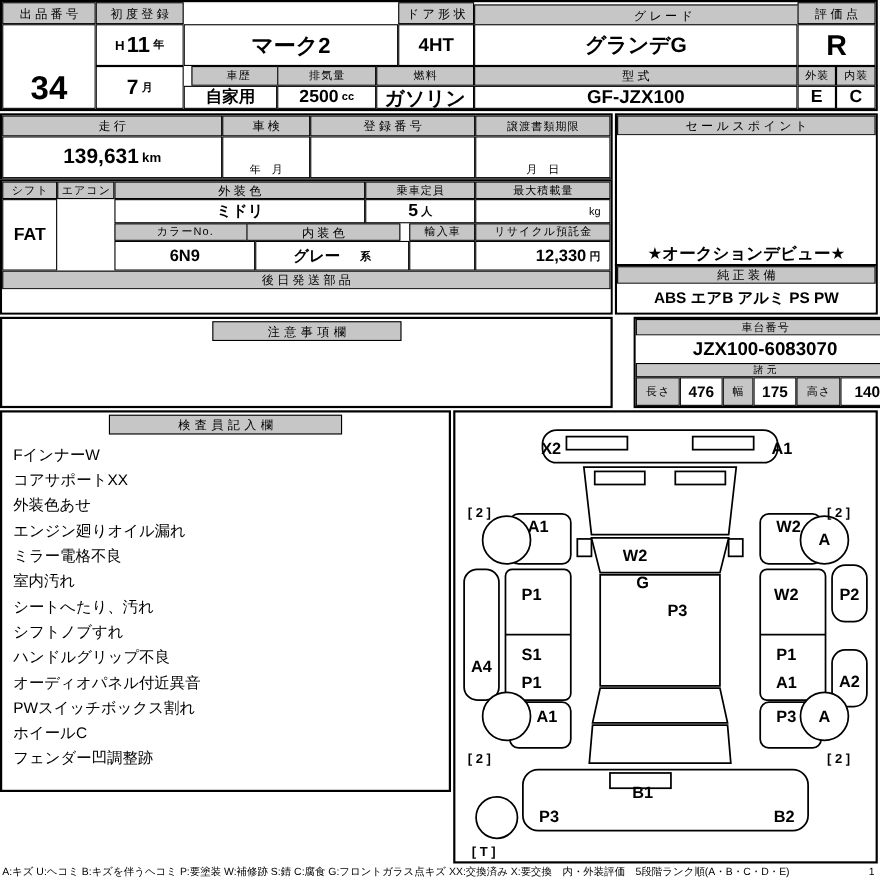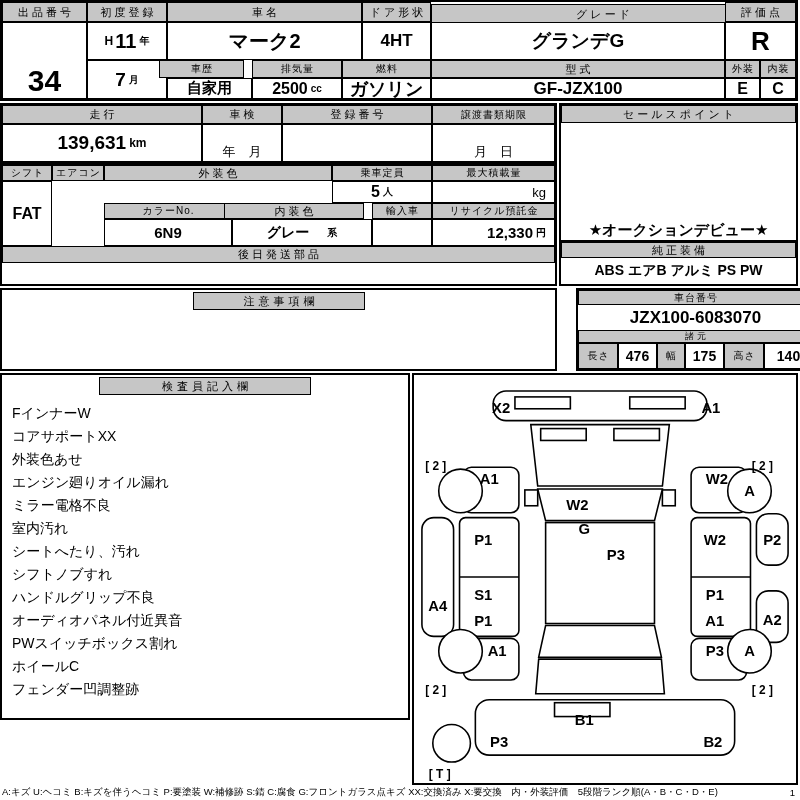--- a/index.html
+++ b/index.html
@@ -6,40 +6,39 @@
   html,body{width:800px;height:800px;overflow:hidden}
   body{font-family:"Liberation Sans","DejaVu Sans",sans-serif;background:#fff;color:#000}
   .sheet{position:relative;width:800px;height:800px;background:#fff}
   .box{position:absolute;border:2px solid #000;background:#fff}
   .cell{position:absolute;display:flex;align-items:center;justify-content:center;border:1px solid #000;white-space:nowrap;overflow:hidden;background:#fff}
   .nob{border:none}
   .hdr{background:#c6c6c6;font-size:11px;letter-spacing:3px;text-indent:3px}
   .hdr.smh{font-size:10px;letter-spacing:1px;text-indent:1px}
   .chip{position:absolute;display:flex;align-items:center;justify-content:center;background:#c6c6c6;border:1px solid #000;font-size:11px;letter-spacing:4px;text-indent:4px;white-space:nowrap}
   .val{font-weight:bold}
-  .plain{font-weight:normal;font-size:13px}
+  .plain{font-weight:normal;font-size:10px}
   .unit{font-size:10px;font-weight:bold;margin-left:3px}
   .f30{font-size:30px}.f26{font-size:26px}.f20{font-size:20px}.f19{font-size:19px}
   .f17{font-size:17px}.f16{font-size:16px}.f15{font-size:15px}.f14{font-size:14px}
   .f13{font-size:18px}.f12{font-size:12px}
   .top-align{align-items:flex-end;padding-top:3px}
   .right-align{justify-content:flex-end;padding-right:8px}
   .insp-item{font-size:14px;line-height:23px;font-weight:normal;white-space:nowrap}
   .legend{position:absolute;left:2px;top:786px;width:796px;height:13px;display:flex;justify-content:space-between;align-items:center;font-size:9.5px;padding-right:3px}
   svg text{font-family:"Liberation Sans","DejaVu Sans",sans-serif}
 </style>
 </head>
 <body>
 
 <div class="sheet">
 
   <div class="box" style="left:0;top:0;width:798px;height:101px">
     <div class="cell hdr" style="left:0;top:0;width:85px;height:20px">出品番号</div>
     <div class="cell hdr" style="left:85px;top:0;width:80px;height:20px">初度登録</div>
-    <div class="cell hdr" style="left:165px;top:0;width:195px;height:20px">車名</div>
     <div class="cell hdr" style="left:360px;top:0;width:69px;height:20px">ドア形状</div>
     <div class="cell hdr" style="left:429px;top:2px;width:344px;height:20px">グレード</div>
     <div class="cell hdr" style="left:723px;top:0;width:71px;height:20px">評価点</div>
 
     <div class="cell val f30 top-align" style="left:0;top:20px;width:85px;height:77px">
         <span>34</span>
       </div>
     <div class="cell val" style="left:85px;top:20px;width:80px;height:38px">
       <span class="f12">H</span>
       <span class="f20" style="margin-left:2px">11</span>
@@ -55,21 +54,21 @@
     <div class="cell val f17" style="left:360px;top:20px;width:69px;height:38px">
         <span>4HT</span>
       </div>
     <div class="cell val f19" style="left:429px;top:20px;width:294px;height:38px">
         <span>グランデG</span>
       </div>
     <div class="cell val f26" style="left:723px;top:20px;width:71px;height:38px">
         <span>R</span>
       </div>
 
-    <div class="cell hdr smh" style="left:157px;top:58px;width:85px;height:18px">車歴</div>
+    <div class="cell hdr smh" style="left:172px;top:58px;width:85px;height:18px">車歴</div>
     <div class="cell hdr smh" style="left:250px;top:58px;width:90px;height:18px">排気量</div>
     <div class="cell hdr smh" style="left:340px;top:58px;width:89px;height:18px">燃料</div>
     <div class="cell hdr" style="left:429px;top:58px;width:294px;height:18px">型式</div>
     <div class="cell hdr smh" style="left:723px;top:58px;width:35px;height:18px">外装</div>
     <div class="cell hdr smh" style="left:758px;top:58px;width:36px;height:18px">内装</div>
 
     <div class="cell val f15" style="left:165px;top:76px;width:85px;height:21px">
         <span>自家用</span>
       </div>
     <div class="cell val" style="left:250px;top:76px;width:90px;height:21px">
@@ -120,20 +119,23 @@
 
   <div class="box" style="left:0;top:163px;width:557px;height:123px">
     <div class="cell hdr smh" style="left:0;top:0;width:50px;height:16px">シフト</div>
     <div class="cell hdr smh" style="left:50px;top:0;width:52px;height:16px">エアコン</div>
     <div class="cell hdr" style="left:102px;top:0;width:228px;height:16px">外装色</div>
     <div class="cell hdr smh" style="left:330px;top:0;width:100px;height:16px">乗車定員</div>
     <div class="cell hdr smh" style="left:430px;top:0;width:123px;height:16px">最大積載量</div>
 
     <div class="cell val f16" style="left:0;top:16px;width:50px;height:65px">
         <span>FAT</span>
+      </div>
+    <div class="cell val f14" style="left:102px;top:16px;width:228px;height:22px">
+        <span>ミドリ</span>
       </div>
     <div class="cell val" style="left:330px;top:16px;width:100px;height:22px">
       <span class="f16">5</span>
       <span class="unit">人</span>
     </div>
     <div class="cell plain right-align" style="left:430px;top:16px;width:123px;height:22px">
       <span></span>
       <span>kg</span>
     </div>
 

